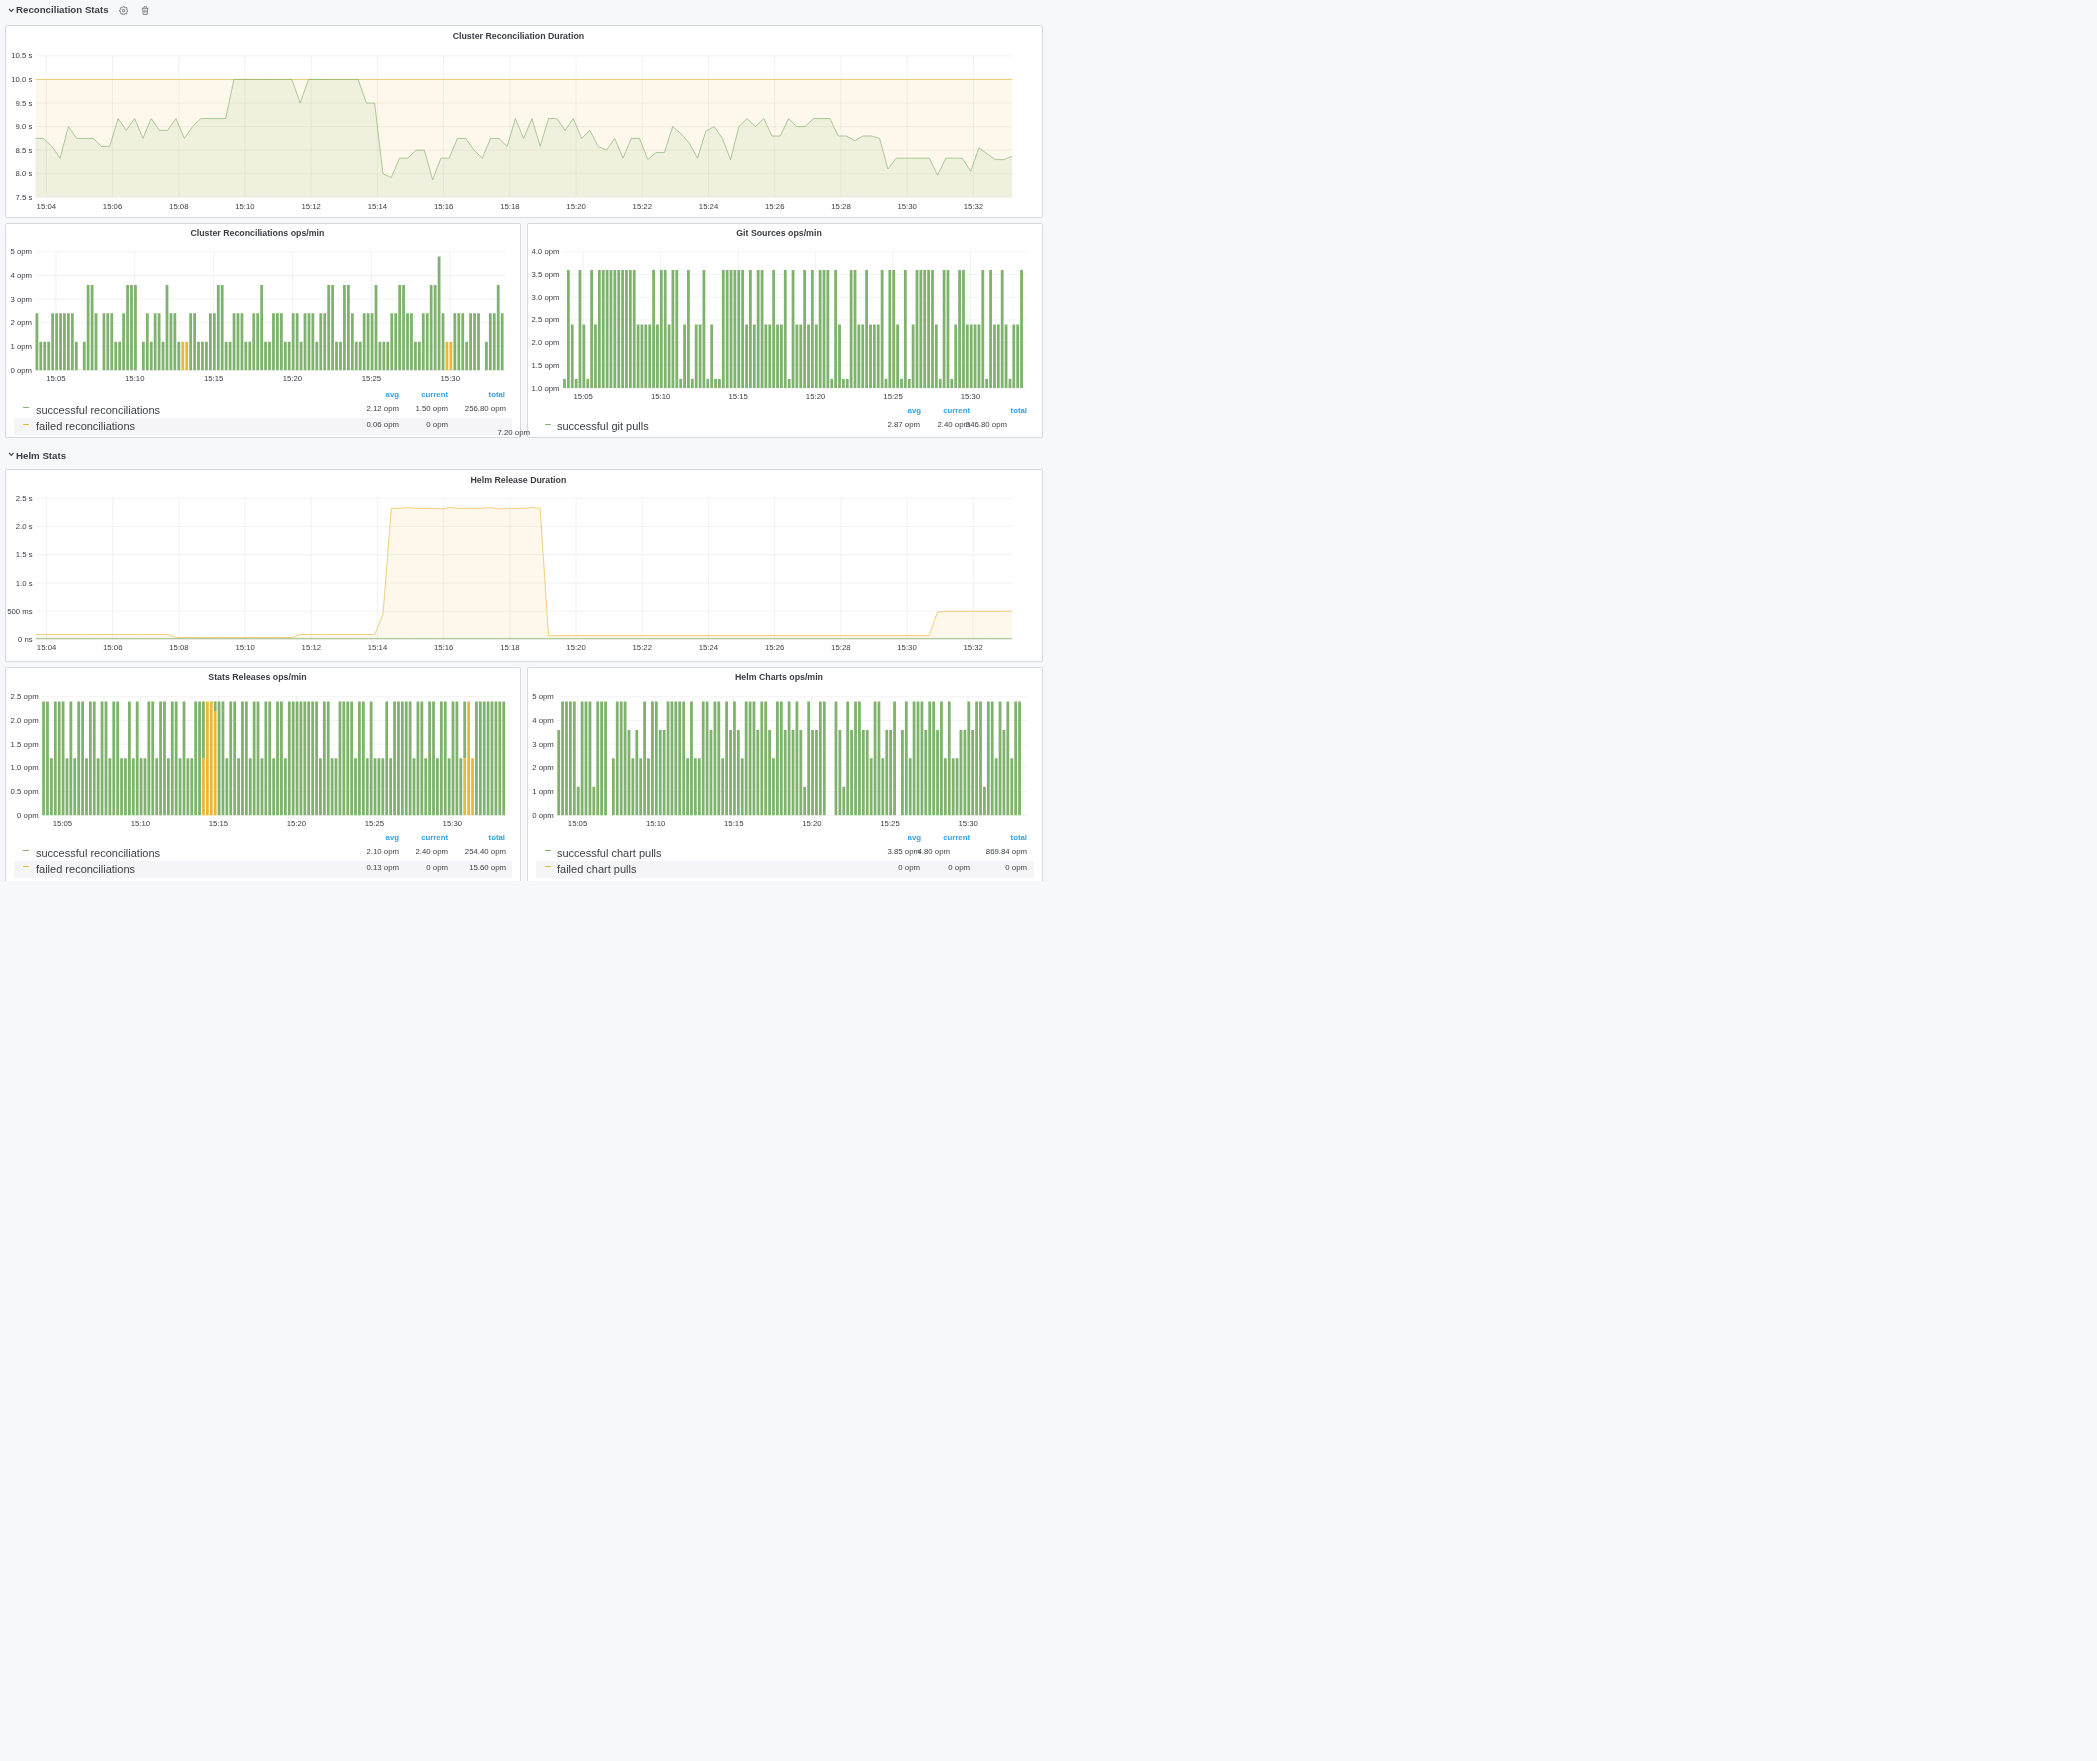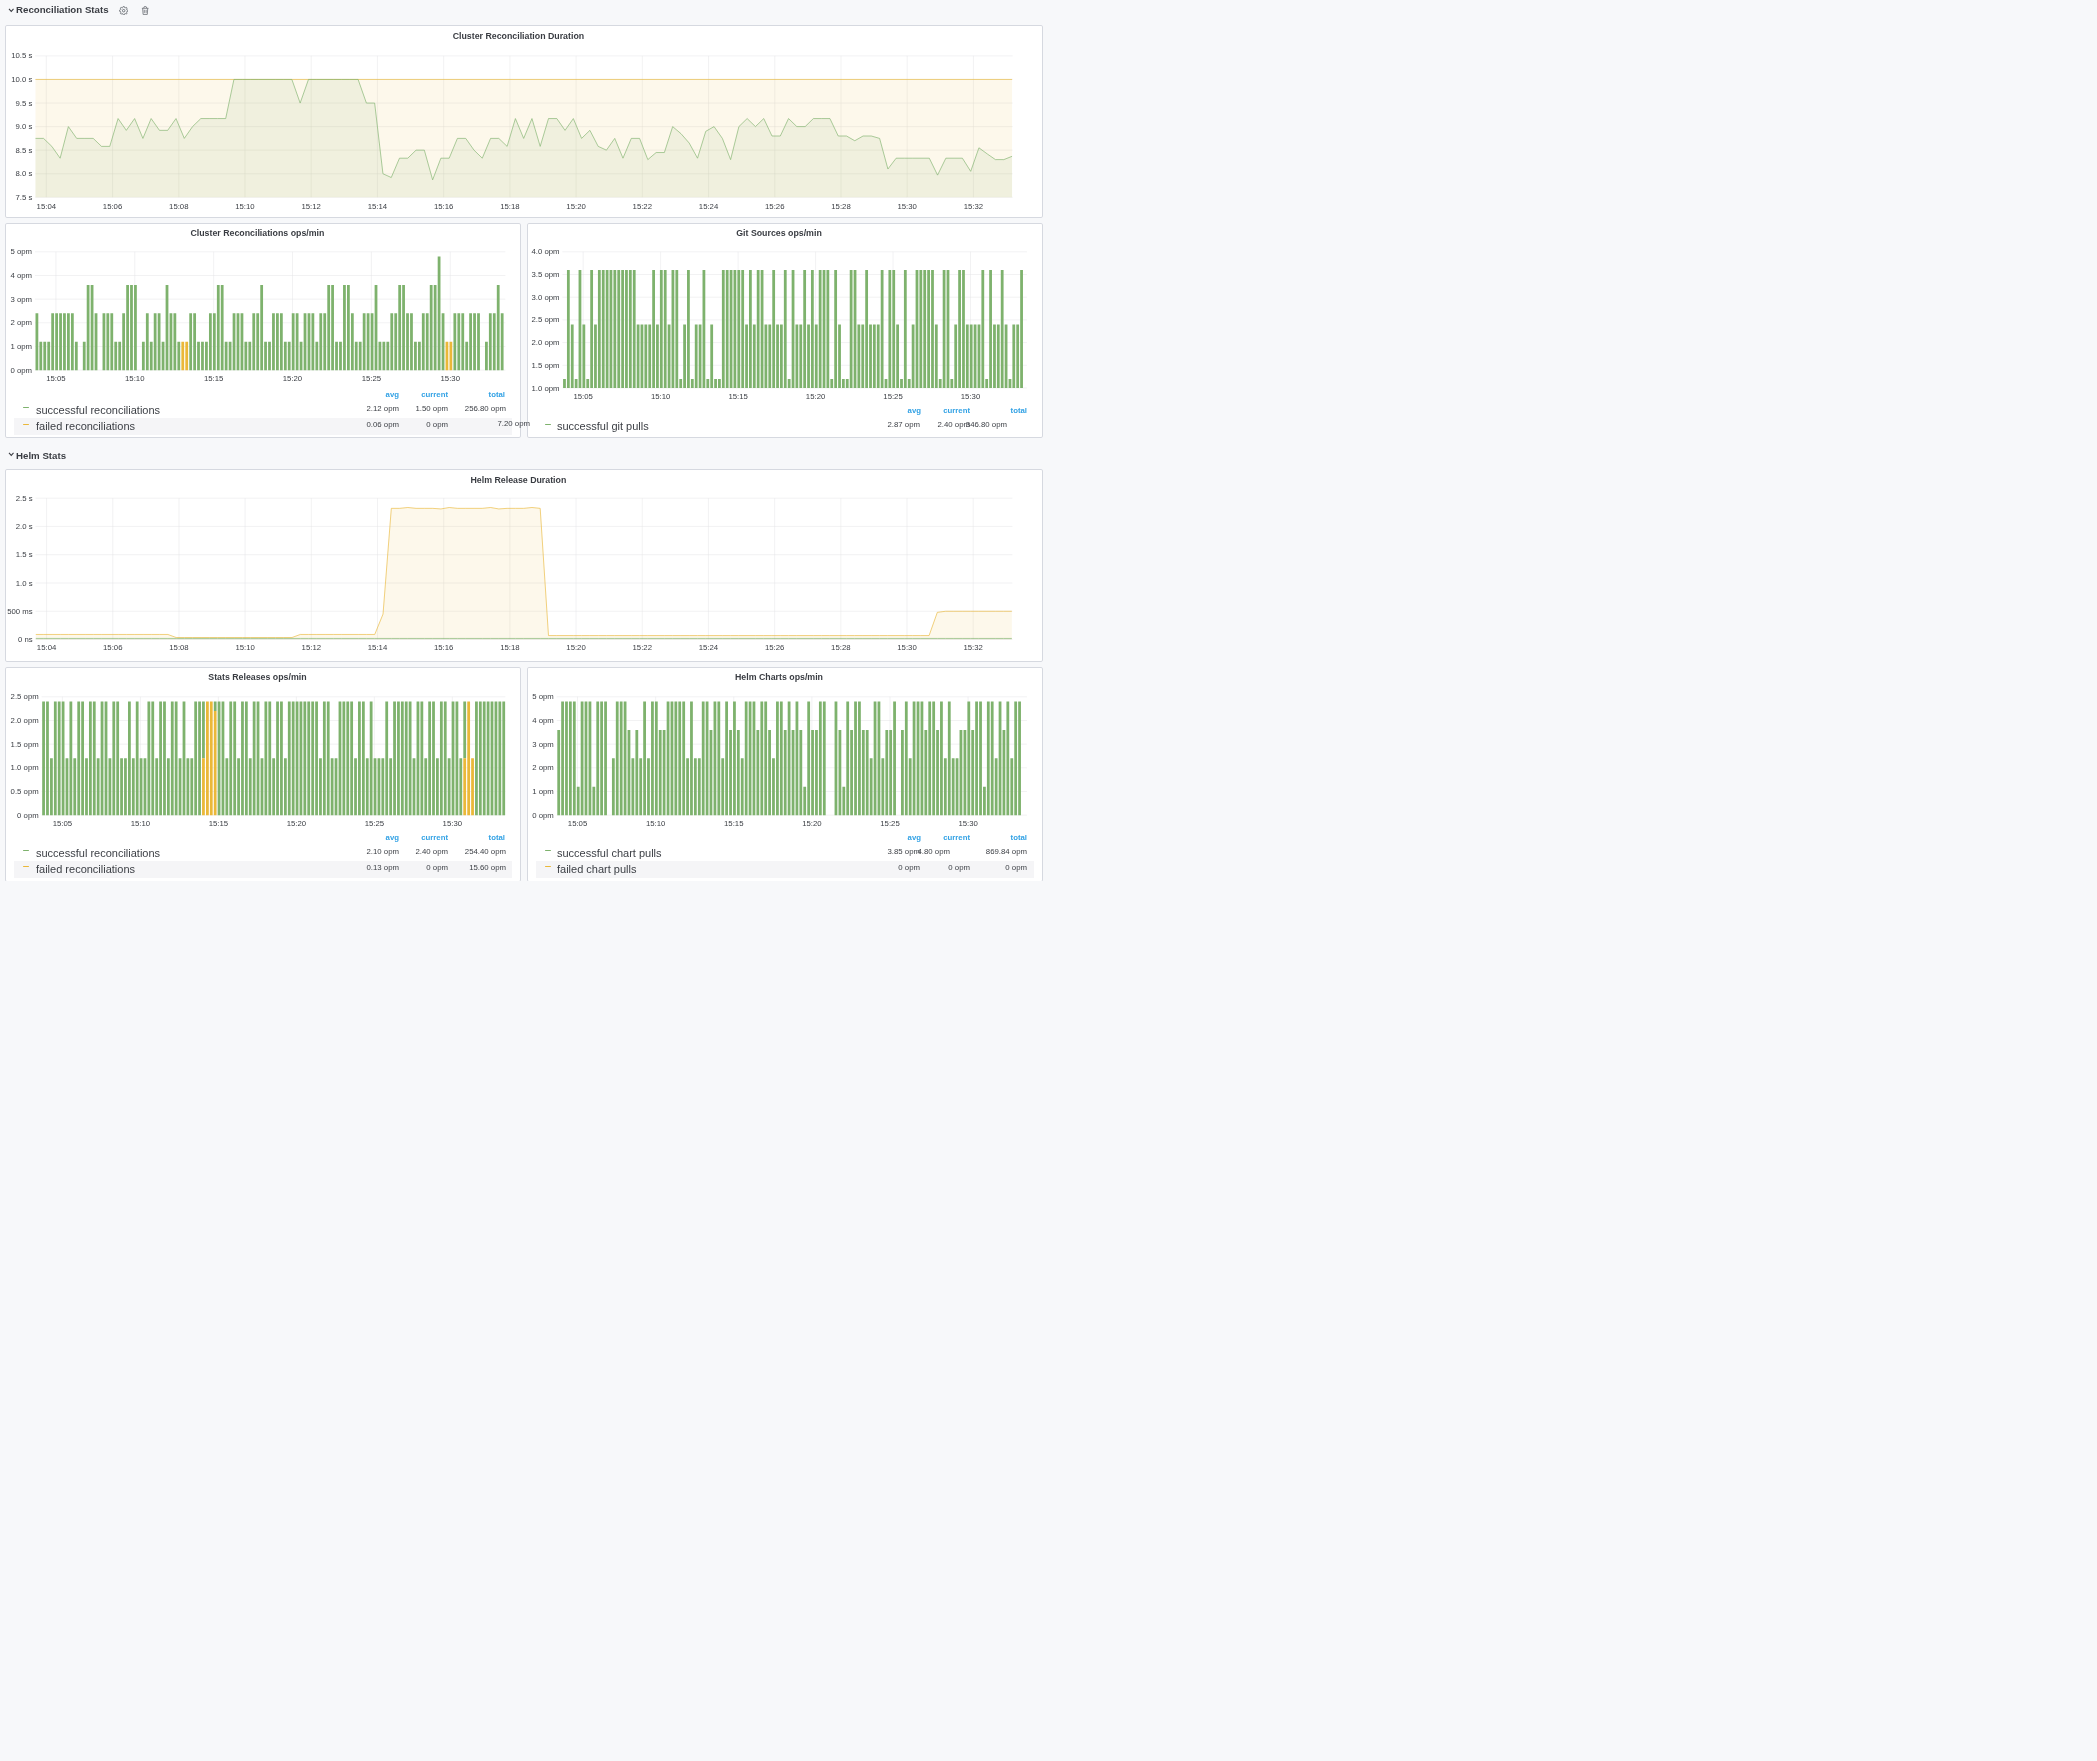--- a/index.html
+++ b/index.html
@@ -271,21 +271,21 @@
     <div class="dash" style="left:23px;top:407px;background:#7eb26d"></div>
     <div class="ll" style="left:36px;top:404px">successful reconciliations</div>
     <div class="lv" style="left:328px;top:404px;width:71px">2.12 opm</div>
     <div class="lv" style="left:377px;top:404px;width:71px">1.50 opm</div>
     <div class="lv" style="left:435px;top:404px;width:71px">256.80 opm</div>
     <div class="stripe" style="left:14.3px;top:418px;width:498px;height:16.5px"></div>
     <div class="dash" style="left:23px;top:424px;background:#eab839"></div>
     <div class="ll" style="left:36px;top:420px">failed reconciliations</div>
     <div class="lv" style="left:328px;top:420px;width:71px">0.06 opm</div>
     <div class="lv" style="left:377px;top:420px;width:71px">0 opm</div>
-    <div class="lv" style="left:435px;top:419px;width:95px">7.20 opm</div>
+    <div class="lv" style="left:435px;top:428px;width:95px">7.20 opm</div>
 <div class="lh" style="left:882px;top:406px;width:39px">avg</div>
     <div class="lh" style="left:925px;top:406px;width:45px">current</div>
     <div class="lh" style="left:982px;top:406px;width:45px">total</div>
     <div class="dash" style="left:545px;top:424px;background:#7eb26d"></div>
     <div class="ll" style="left:557px;top:420px">successful git pulls</div>
     <div class="lv" style="left:849px;top:420px;width:71px">2.87 opm</div>
     <div class="lv" style="left:899px;top:420px;width:71px">2.40 opm</div>
     <div class="lv" style="left:936px;top:420px;width:71px">346.80 opm</div>
 <div class="lh" style="left:360px;top:833px;width:39px">avg</div>
     <div class="lh" style="left:403px;top:833px;width:45px">current</div>

